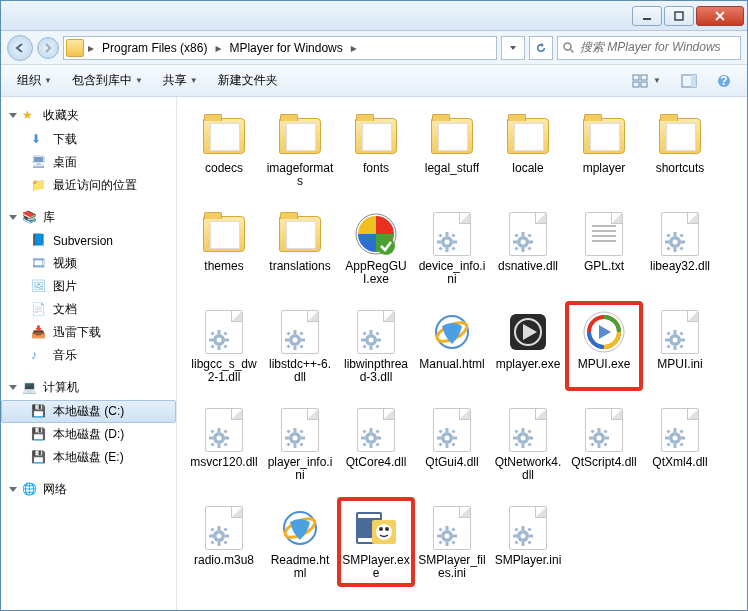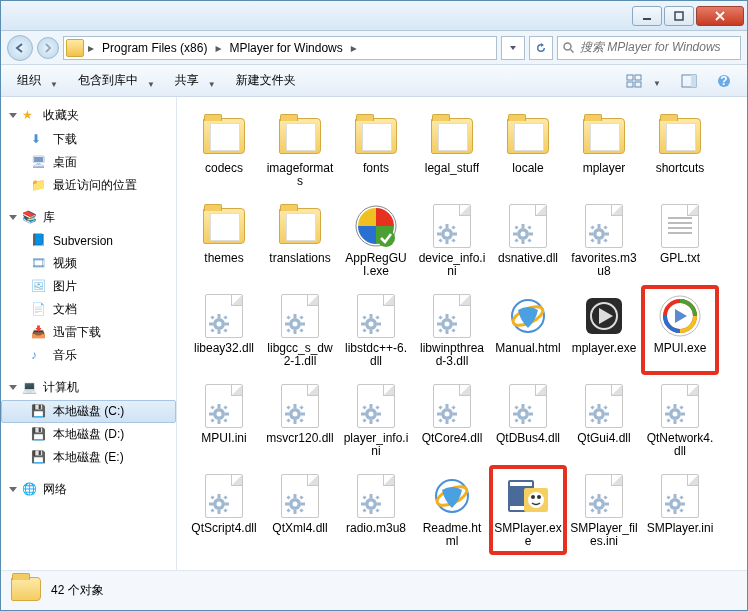--- a/index.html
+++ b/index.html
@@ -12,21 +12,21 @@
 .navbtn{width:26px;height:26px;border-radius:50%;background:radial-gradient(#eaf4fc,#b8d4eb);border:1px solid #9cb8d0;display:flex;align-items:center;justify-content:center;cursor:pointer}
 .navfwd{width:22px;height:22px}
 .bcbox{flex:1;height:24px;border:1px solid #aebfd0;background:#fff;display:flex;align-items:center;padding:0 2px;gap:2px}
 .bcicon{width:18px;height:18px;background:linear-gradient(#ffe9a6,#f2c24a);border:1px solid #d2a935;border-radius:2px}
 .bcseg{padding:4px 4px;height:100%;display:flex;align-items:center;cursor:pointer}
 .bcar{color:#5a5a5a;padding:0 2px}
 .refbox{width:24px;height:24px;border:1px solid #aebfd0;background:#fff;display:flex;align-items:center;justify-content:center;cursor:pointer}
 .searchbox{width:184px;height:24px;border:1px solid #aebfd0;background:#fff;display:flex;align-items:center;padding:0 4px;color:#737373;font-style:italic}
 .searchbox svg{margin-right:4px}
 .toolbar{height:32px;background:linear-gradient(#f7fbfe,#e4eef8);border-bottom:1px solid #cddbe8;display:flex;align-items:center;padding:0 8px;gap:4px}
-.tbitm{padding:4px 8px;cursor:pointer;display:flex;align-items:flex-end;gap:9px;border-radius:2px}
+.tbitm{padding:4px 8px;cursor:pointer;display:flex;align-items:center;gap:3px;border-radius:2px}
 .tbdrop{font-size:8px;color:#555}
 .tbsp{flex:1}
 .body{flex:1;display:flex;overflow:hidden}
 .sidebar{width:176px;background:#fff;border-right:1px solid #e0e7ee;overflow-y:auto;padding:6px 0}
 .sgrp{margin-bottom:8px}
 .shdr{display:flex;align-items:center;padding:4px 8px;gap:5px;cursor:pointer}
 .sarw{width:0;height:0;border-left:4px solid transparent;border-right:4px solid transparent;border-top:5px solid #6b6b6b}
 .sitm{display:flex;align-items:center;padding:3px 8px 3px 30px;gap:6px;cursor:pointer}
 .sitm.sel{background:linear-gradient(#e4effa,#cfe3f5);border:1px solid #a8c6e4;border-radius:2px;padding:2px 7px 2px 29px}
 .sic{width:16px;height:16px;flex-shrink:0}
@@ -36,21 +36,21 @@
 .ic-rec{color:#c48a3a}
 .ic-lib{color:#6fb0e8}
 .ic-vid{color:#5a8fc4}
 .ic-pic{color:#6fb8e0}
 .ic-doc{color:#d8a860}
 .ic-mus{color:#5aa0e0}
 .ic-comp{color:#7a8a9a}
 .ic-drv{color:#8a9aaa}
 .ic-net{color:#5a8ac0}
 .content{flex:1;overflow-y:auto;padding:10px;background:#fff}
-.grid{display:grid;grid-template-columns:repeat(7,74px);gap:4px 2px}
+.grid{display:grid;grid-template-columns:repeat(7,74px);gap:12px 2px}
 .item{width:74px;display:flex;flex-direction:column;align-items:center;padding:4px 2px;cursor:pointer;border:1px solid transparent;border-radius:2px}
 .item.hl{outline:4px solid #e63020;outline-offset:-2px}
 .iico{width:48px;height:48px;display:flex;align-items:center;justify-content:center;margin-bottom:2px}
 .ilbl{text-align:center;line-height:13px;word-break:break-all;max-height:40px;overflow:hidden}
 .fld{width:42px;height:36px;background:linear-gradient(#fde9a8,#f4cd62);border-radius:2px 4px 4px 2px;position:relative;border:1px solid #d4aa40}
 .fld::before{content:"";position:absolute;top:-5px;left:0;width:16px;height:6px;background:#f4cd62;border-radius:2px 2px 0 0;border:1px solid #d4aa40;border-bottom:none}
 .fld.full::after{content:"";position:absolute;top:4px;left:6px;width:28px;height:26px;background:#fff;border:1px solid #ddd;border-radius:1px}
 .fileic{width:38px;height:44px;background:#fff;border:1px solid #c8c8c8;border-radius:2px;position:relative}
 .fileic::before{content:"";position:absolute;top:0;right:0;width:10px;height:10px;background:linear-gradient(135deg,#fff 48%,#e0e0e0 52%);border-bottom:1px solid #c8c8c8;border-left:1px solid #c8c8c8}
 .gear{position:absolute;bottom:2px;left:2px;width:22px;height:22px}
@@ -326,30 +326,20 @@
               <div class="fileic">
                 <div class="gear"><svg viewBox="0 0 22 22">
                     <use href="#gear-svg"></use>
                   </svg></div>
               </div>
             </div>
             <div class="ilbl">dsnative.dll</div>
           </div>
           <div class="item">
             <div class="iico">
-              <div class="fileic">
-                <div class="gear"><svg viewBox="0 0 22 22">
-                    <use href="#gear-svg"></use>
-                  </svg></div>
-              </div>
-            </div>
-            <div class="ilbl">favorites.m3u8</div>
-          </div>
-          <div class="item">
-            <div class="iico">
               <div class="fileic txtic"></div>
             </div>
             <div class="ilbl">GPL.txt</div>
           </div>
           <div class="item">
             <div class="iico">
               <div class="fileic">
                 <div class="gear"><svg viewBox="0 0 22 22">
                     <use href="#gear-svg"></use>
                   </svg></div>
@@ -452,30 +442,20 @@
           </div>
           <div class="item">
             <div class="iico">
               <div class="fileic">
                 <div class="gear"><svg viewBox="0 0 22 22">
                     <use href="#gear-svg"></use>
                   </svg></div>
               </div>
             </div>
             <div class="ilbl">QtCore4.dll</div>
-          </div>
-          <div class="item">
-            <div class="iico">
-              <div class="fileic">
-                <div class="gear"><svg viewBox="0 0 22 22">
-                    <use href="#gear-svg"></use>
-                  </svg></div>
-              </div>
-            </div>
-            <div class="ilbl">QtDBus4.dll</div>
           </div>
           <div class="item">
             <div class="iico">
               <div class="fileic">
                 <div class="gear"><svg viewBox="0 0 22 22">
                     <use href="#gear-svg"></use>
                   </svg></div>
               </div>
             </div>
             <div class="ilbl">QtGui4.dll</div>
@@ -562,26 +542,20 @@
                     <use href="#gear-svg"></use>
                   </svg></div>
               </div>
             </div>
             <div class="ilbl">SMPlayer.ini</div>
           </div>
         </div>
     </div>
   </div>
 
-  <div class="statusbar">
-    <div class="sbic">
-        <div class="fld" style="width:30px;height:24px"></div>
-      </div>
-    <span>42 个对象</span>
-  </div>
 </div>
 
 <svg width="0" height="0" style="position:absolute">
 <defs>
 <g id="gear-svg">
         <circle cx="11" cy="11" r="6" fill="#a0b8d0"></circle>
         <circle cx="11" cy="11" r="2.5" fill="#fff"></circle>
         <g fill="#a0b8d0">
           <rect x="9.5" y="1" width="3" height="4"></rect>
           <rect x="9.5" y="17" width="3" height="4"></rect>

